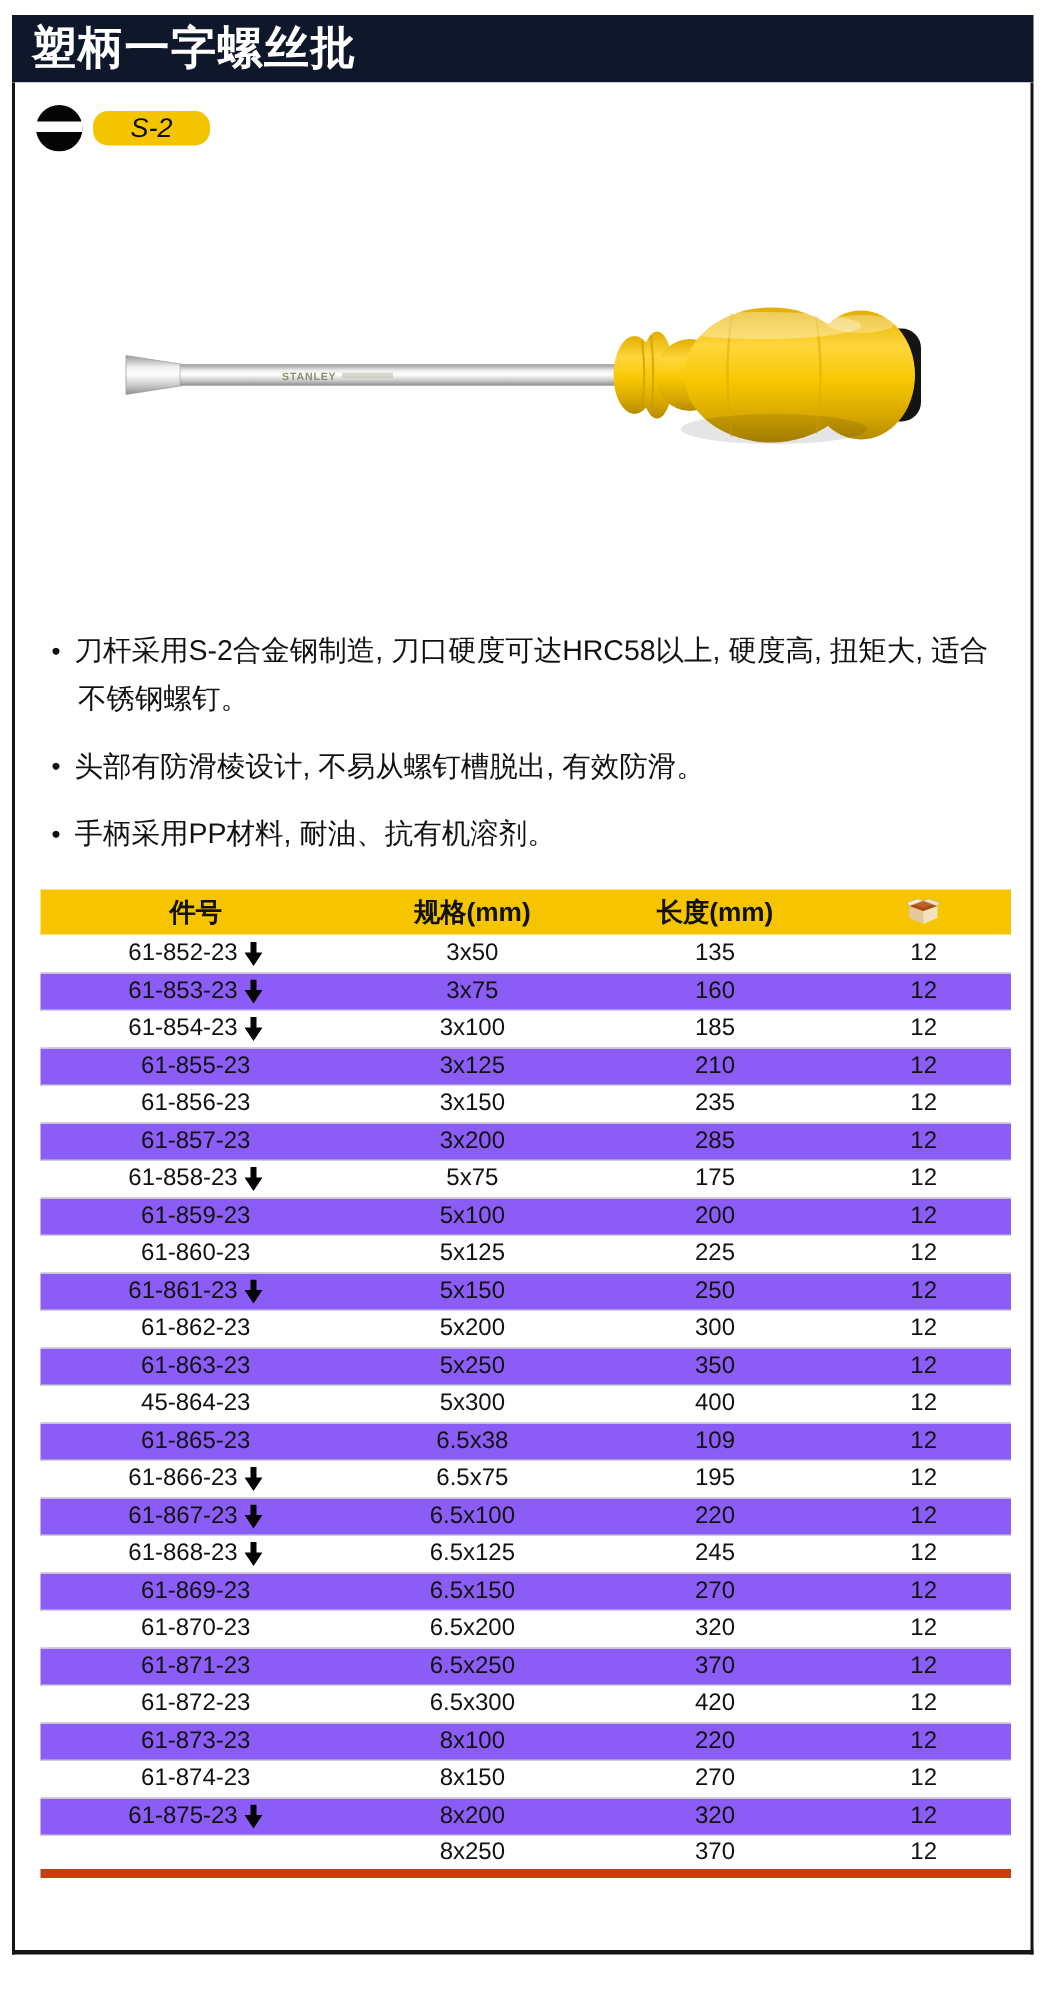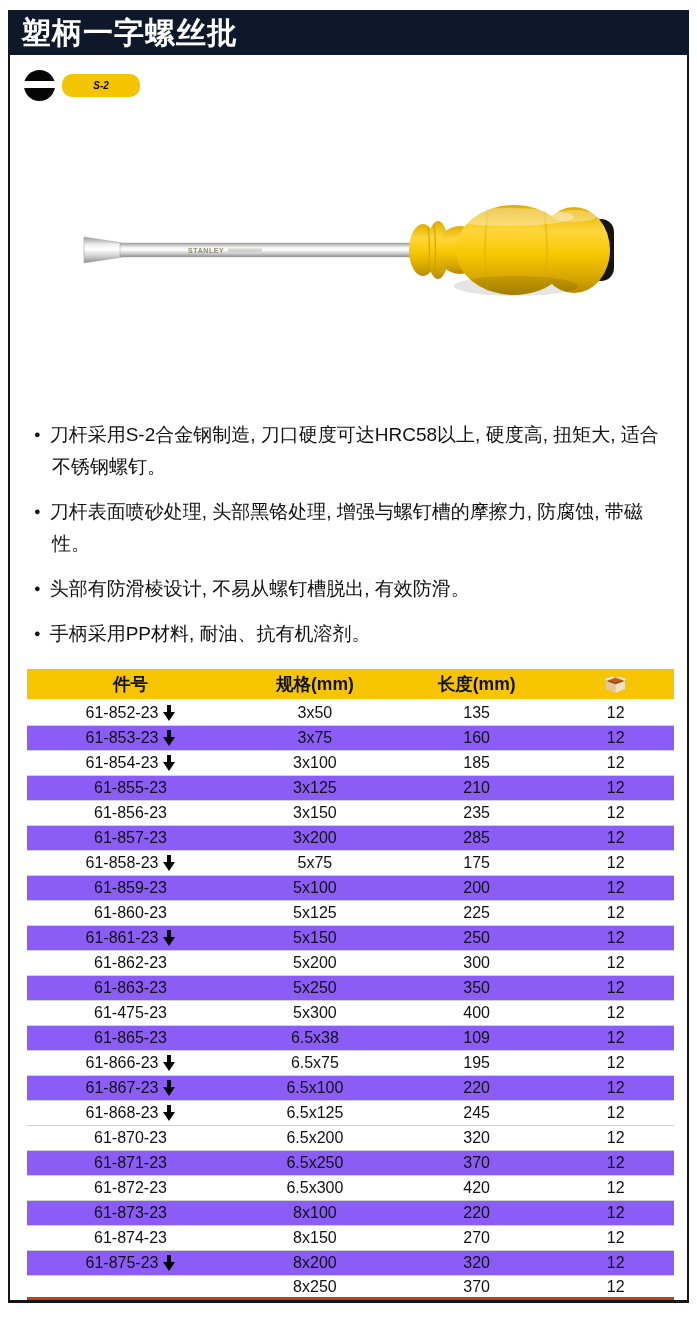--- a/index.html
+++ b/index.html
@@ -11,21 +11,21 @@
               color:#fff; font-size:30px; font-weight:bold; line-height:45px;
               padding-left:13px; letter-spacing:1px; }
 
   .frame { margin:0 8px; border-left:2px solid #161616; border-right:2px solid #161616;
            border-bottom:3px solid #161616; height:1248px; background:#fff; overflow:hidden; }
 
   .badge-row { padding:13px 0 0 14px; display:flex; align-items:center; gap:7px; height:48px; }
   .slot-icon { width:31px; height:31px; flex:0 0 auto; }
   .s2-badge { width:78px; height:23px; background:#f5c400; border-radius:10px;
               display:flex; align-items:center; justify-content:center;
-              font-size:10px; font-weight:bold; font-style:italic; color:#0a0a0a; }
+              font-size:18px; font-weight:normal; font-style:italic; color:#0a0a0a; }
 
   .hero { margin:86px 0 0 66px; height:122px; }
 
   .features { list-style:none; margin:108px 16px 0 24px; font-size:19px; line-height:1.68; }
   .features li { margin-bottom:13px; padding-left:18px; text-indent:-18px; }
   .features li::before { content:"\25CF"; font-size:11px; vertical-align:3px; padding-right:9px; }
 
   table.spec { border-collapse:collapse; margin:20px 14px 0 17px; width:647px;
                table-layout:fixed; text-align:center; }
   table.spec col.c1 { width:32%; } table.spec col.c2 { width:25%; }
@@ -99,21 +99,20 @@
           <path d="M468,22 q6,39 0,78" stroke="#d8ab00" stroke-width="1.6" fill="none" opacity="0.55"></path>
           <ellipse cx="432" cy="28" rx="66" ry="9" fill="#ffffff" opacity="0.34"></ellipse>
           <ellipse cx="498" cy="27" rx="22" ry="6" fill="#ffffff" opacity="0.3"></ellipse>
           <ellipse cx="440" cy="97" rx="62" ry="10" fill="#000000" opacity="0.10"></ellipse>
         </g>
       </svg>
     </div>
 
     <ul class="features">
         <li>刀杆采用S-2合金钢制造, 刀口硬度可达HRC58以上, 硬度高, 扭矩大, 适合不锈钢螺钉。</li>
-        <li>刀杆表面喷砂处理, 头部黑铬处理, 增强与螺钉槽的摩擦力, 防腐蚀, 带磁性。</li>
         <li>头部有防滑棱设计, 不易从螺钉槽脱出, 有效防滑。</li>
         <li>手柄采用PP材料, 耐油、抗有机溶剂。</li>
       </ul>
 
     <table class="spec">
       <colgroup>
           <col class="c1">
           <col class="c2">
           <col class="c3">
           <col class="c4">
@@ -286,21 +285,21 @@
 
       </span>
     </td>
     <td class="c-spec">5x250</td>
     <td class="c-len">350</td>
     <td class="c-qty">12</td>
   </tr>
           <tr class="odd">
     <td>
       <span class="part-wrap">
-        <span class="part-no">61-475-23</span>
+        <span class="part-no">45-864-23</span>
 
       </span>
     </td>
     <td class="c-spec">5x300</td>
     <td class="c-len">400</td>
     <td class="c-qty">12</td>
   </tr>
           <tr class="even">
     <td>
       <span class="part-wrap">
@@ -350,20 +349,31 @@
           <svg width="12" height="16" viewBox="0 0 12 16">
                     <path d="M4,0 h4 v7 h4 L6,16 L0,7 h4 Z" fill="#050505"></path>
                   </svg>
         </span>
       </span>
     </td>
     <td class="c-spec">6.5x125</td>
     <td class="c-len">245</td>
     <td class="c-qty">12</td>
   </tr>
+          <tr class="even">
+    <td>
+      <span class="part-wrap">
+        <span class="part-no">61-869-23</span>
+
+      </span>
+    </td>
+    <td class="c-spec">6.5x150</td>
+    <td class="c-len">270</td>
+    <td class="c-qty">12</td>
+  </tr>
           <tr class="odd">
     <td>
       <span class="part-wrap">
         <span class="part-no">61-870-23</span>
 
       </span>
     </td>
     <td class="c-spec">6.5x200</td>
     <td class="c-len">320</td>
     <td class="c-qty">12</td>

